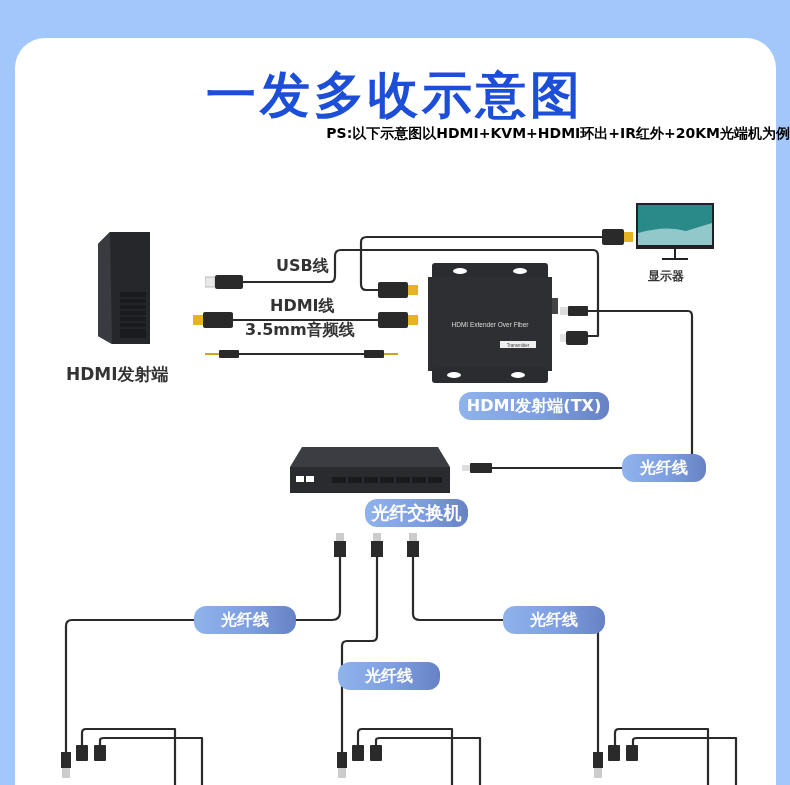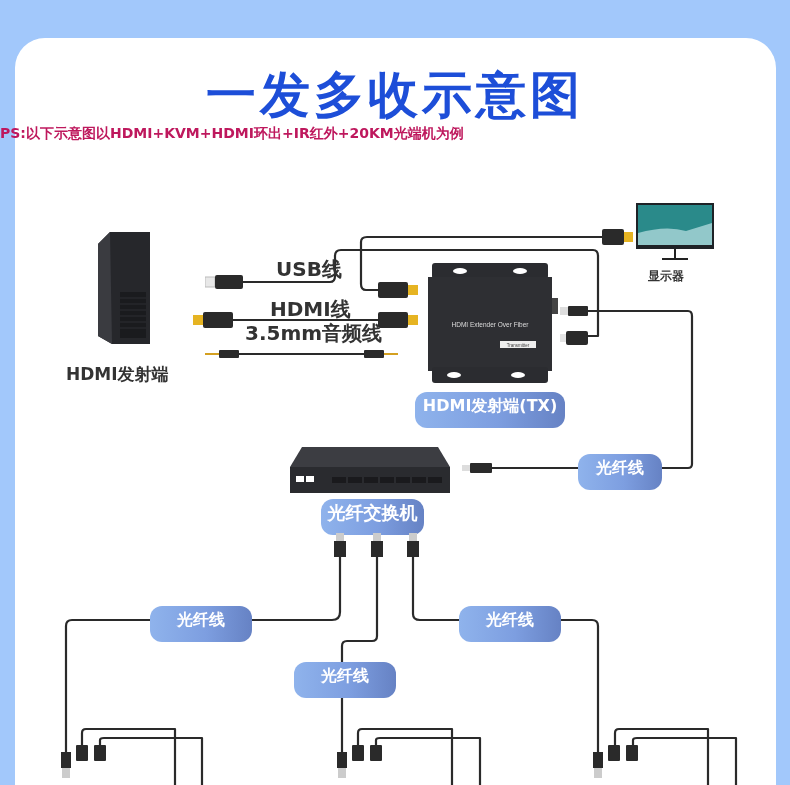--- a/index.html
+++ b/index.html
@@ -2,26 +2,26 @@
 <html><head>
 <meta charset="utf-8">
 <style>
   html, body { margin:0; padding:0; }
   body { width:790px; height:785px; background:#a2c8fb; position:relative; overflow:hidden;
          font-family:"DejaVu Sans","Liberation Sans",sans-serif; }
   .card { position:absolute; left:15px; top:38px; width:761px; height:800px; background:#ffffff;
           border-radius:30px; }
   .title { position:absolute; left:0; width:790px; top:62px; text-align:center; font-size:50px;
            font-weight:bold; color:#1d4ed8; letter-spacing:4px; }
-  .subtitle { position:absolute; left:0; width:790px; top:125px; text-align:left; font-size:14px;
-              font-weight:bold; color:#be185d; }
-  .lbl { position:absolute; font-weight:bold; color:#333; font-size:20px; white-space:nowrap; }
-  .badge { position:absolute; height:36px; line-height:28px; border-radius:12px; color:#fff;
+  .subtitle { position:absolute; left:0; width:790px; top:125px; text-align:right; font-size:14px;
+              font-weight:bold; color:#000000; }
+  .lbl { position:absolute; font-weight:bold; color:#333; font-size:16px; white-space:nowrap; }
+  .badge { position:absolute; height:28px; line-height:28px; border-radius:12px; color:#fff;
            font-weight:bold; font-size:16px; text-align:center;
-           background:linear-gradient(90deg,#8fb3ec 0%,#7d9ee0 55%,#6682c4 100%); white-space:nowrap; }
+           background:linear-gradient(90deg,#8fb3ec 0%,#7d9ee0 55%,#6682c4 100%); white-space:nowrap;margin-left:44px; }
   svg.lines { position:absolute; left:0; top:0; }
   .abs { position:absolute; }
 </style>
 </head>
 <body>
 
 <div class="card"></div>
 
 <div class="title">一发多收示意图</div>
 <div class="subtitle">PS:以下示意图以HDMI+KVM+HDMI环出+IR红外+20KM光端机为例</div>

